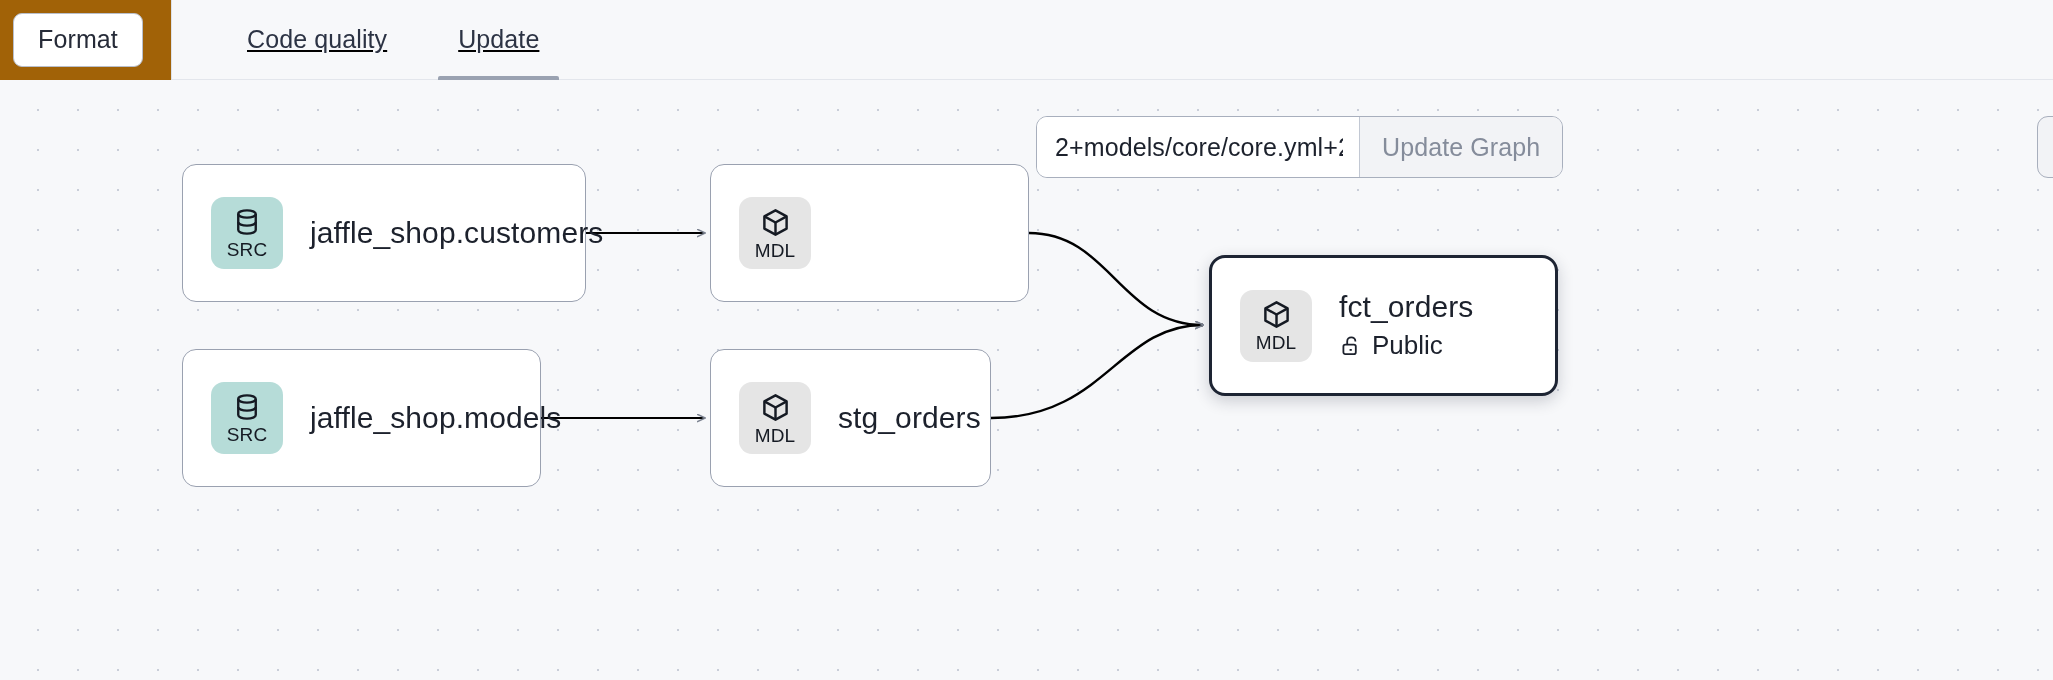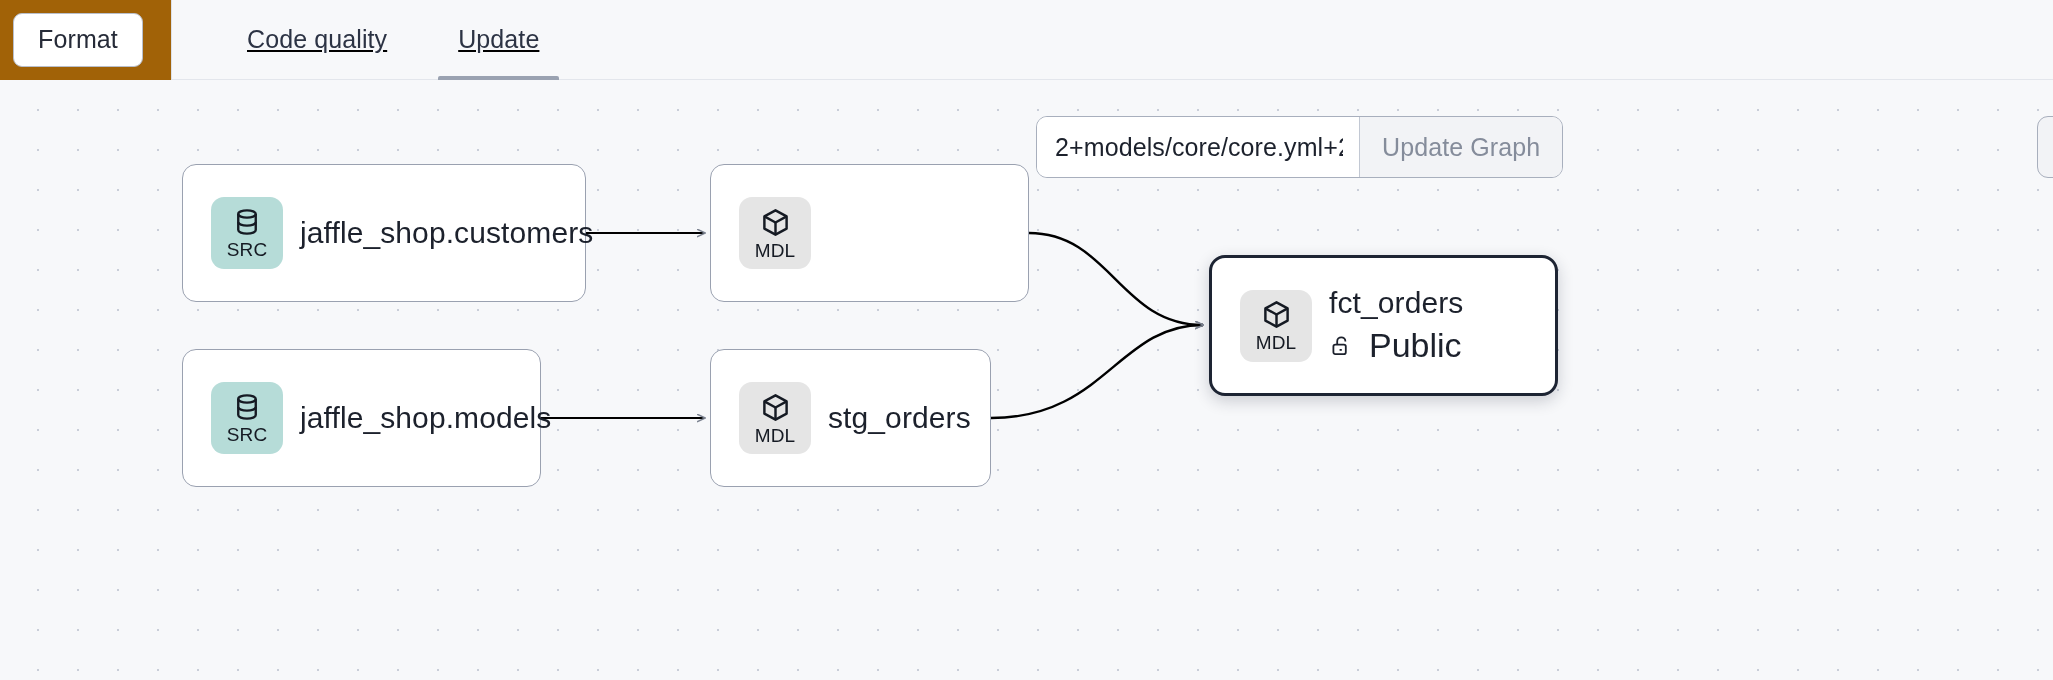--- a/index.html
+++ b/index.html
@@ -139,35 +139,35 @@
     color: #151a23;
     line-height: 1;
     margin-top: 3px;
     letter-spacing: 0.2px;
   }
 
   .node-body {
     display: flex;
     flex-direction: column;
     justify-content: center;
-    margin-left: 17px;
+    margin-left: 27px;
   }
   .node-title {
     font-size: 30px;
     color: #1c212c;
     line-height: 1.15;
     white-space: nowrap;
     letter-spacing: 0.1px;
   }
   .node-sub {
     display: flex;
     align-items: center;
-    gap: 16px;
+    gap: 9px;
     margin-top: 6px;
-    font-size: 34px;
+    font-size: 26px;
     color: #1c212c;
     white-space: nowrap;
   }
   .node-sub svg { display: block; flex: 0 0 auto; }
 
   
   .graph-control {
     position: absolute;
     top: 36px;
     left: 1036px;

